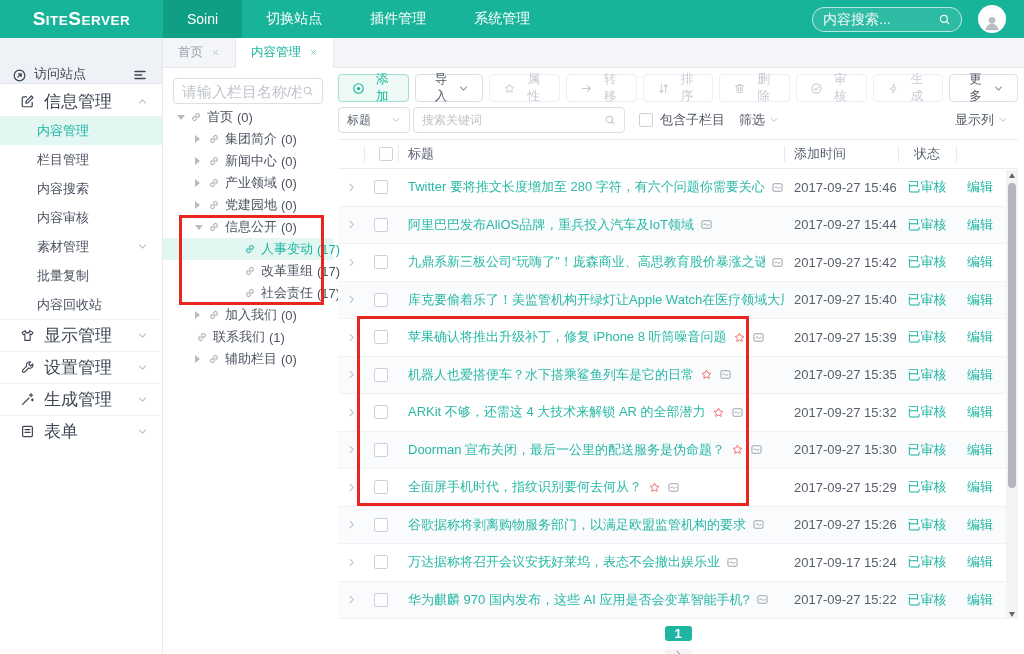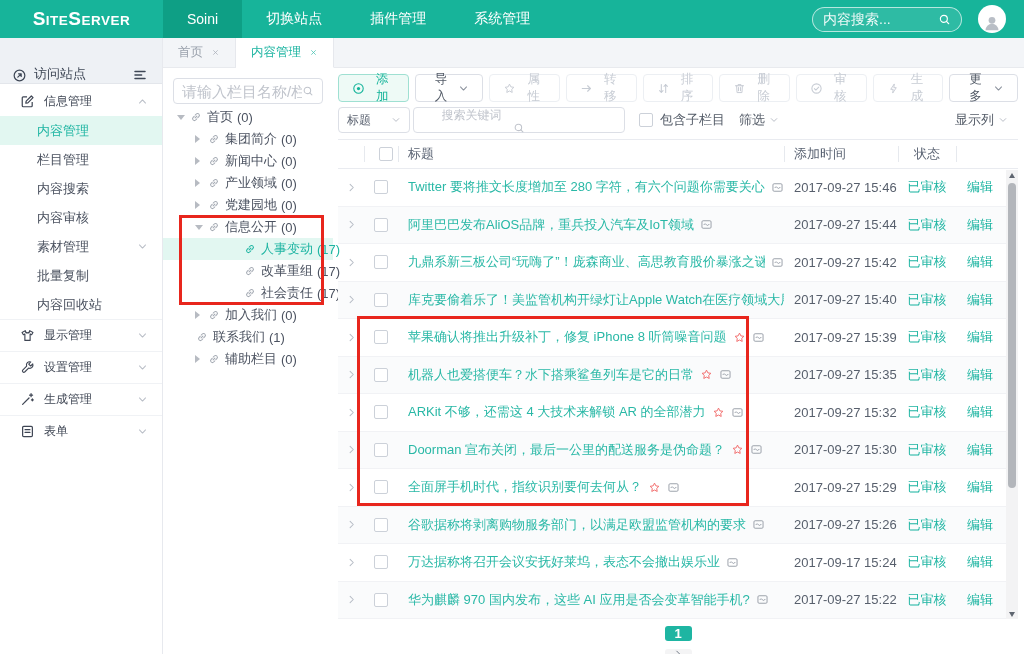--- a/index.html
+++ b/index.html
@@ -30,21 +30,21 @@
   .avatar .av-ic{width:20px;height:20px;color:#b9bec6;}
 
   
   .sidebar{position:absolute;top:38px;left:0;bottom:0;width:163px;background:#fff;border-right:1px solid #e7e9ee;}
   .visit-row{height:46px;background:#eef1f5;border-bottom:1px solid #e3e6eb;display:flex;align-items:flex-end;padding:0 14px 0 12px;gap:7px;color:#3e4756;}
   .visit-ic{width:15px;height:15px;color:#3e4756;}
   .visit-row .sp{flex:1;}
   .ham-ic{width:16px;height:16px;color:#3e4756;}
   .menu{padding-top:2px;}
   .mi{display:flex;align-items:center;padding:0 14px 0 20px;color:#3f4654;}
-  .mi.parent{height:30px;font-size:12px;}
+  .mi.parent{height:30px;font-size:17px;}
   .mi.child{height:29px;padding-left:37px;font-size:13px;color:#49505e;}
   .mi.sep{border-top:1px solid #f0f2f5;height:32px;}
   .mi.active{background:var(--accent-bg);color:var(--accent);}
   .mi-icon{width:15px;height:15px;margin-right:9px;flex:none;}
   .mi-caret{width:11px;height:11px;margin-left:auto;color:#b9bec7;flex:none;}
 
   
   .tabbar{position:absolute;top:38px;left:163px;right:0;height:30px;background:#f3f5f8;border-bottom:1px solid #e8eaee;display:flex;z-index:4;}
   .tab{padding:0 15px;display:flex;align-items:center;gap:8px;font-size:12.5px;color:var(--txt-light);border-right:1px solid #e6e8ed;}
   .tab.active{background:#fff;color:var(--accent);border-bottom:1px solid #fff;margin-bottom:-1px;}
@@ -75,21 +75,21 @@
   .toolbar{display:flex;gap:6px;}
   .tbtn{height:28px;padding:0 13px;border:1px solid var(--bd);border-radius:4px;background:#fff;font-size:12.5px;color:#525a66;display:flex;align-items:center;gap:5px;font-family:inherit;}
   .tbtn.primary{color:#12b399;border-color:#9fe0d2;background:#eefaf6;}
   .tbtn.disabled{color:var(--dis);border-color:#eceff3;}
   .bicon{width:13px;height:13px;flex:none;}
   .bcaret{width:11px;height:11px;flex:none;color:#8a919c;}
 
   .filterbar{margin-top:5px;height:26px;display:flex;align-items:center;}
   .fselect{width:72px;height:26px;border:1px solid var(--bd);border-radius:4px;display:flex;align-items:center;justify-content:space-between;padding:0 8px;font-size:12px;color:#5a6270;}
   .fsel-caret{width:10px;height:10px;color:#b4b9c2;}
-  .fkeyword{width:212px;height:26px;margin-left:3px;border:1px solid var(--bd);border-radius:4px;display:flex;align-items:center;padding:0 8px;flex-direction:column;}
+  .fkeyword{width:212px;height:26px;margin-left:3px;border:1px solid var(--bd);border-radius:4px;display:flex;align-items:center;padding:0 8px;}
   .fkeyword input{flex:1;min-width:0;border:0;outline:none;font-size:12px;color:#606266;font-family:inherit;}
   .fkeyword input::placeholder{color:#c0c4cc;}
   .checkbox{width:14px;height:14px;border:1px solid #ccd1d9;border-radius:2px;background:#fff;flex:none;}
   .fcheck{margin-left:14px;}
   .fc-label{margin-left:7px;color:#525a66;}
   .ffilter{margin-left:14px;display:flex;align-items:center;gap:4px;color:#525a66;}
   .fcols{margin-left:auto;margin-right:10px;display:flex;align-items:center;gap:4px;color:#525a66;}
 
   
   .ctable{margin-top:6px;position:relative;}

